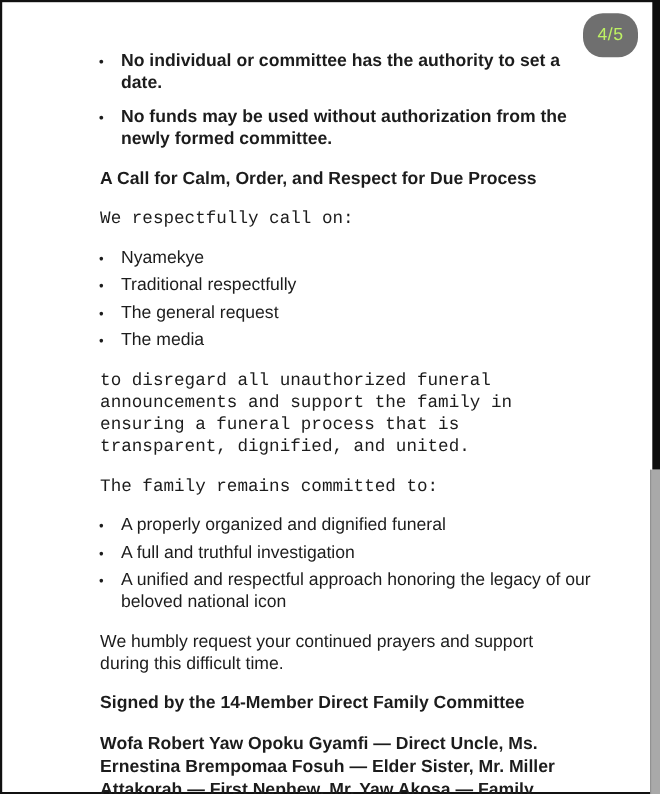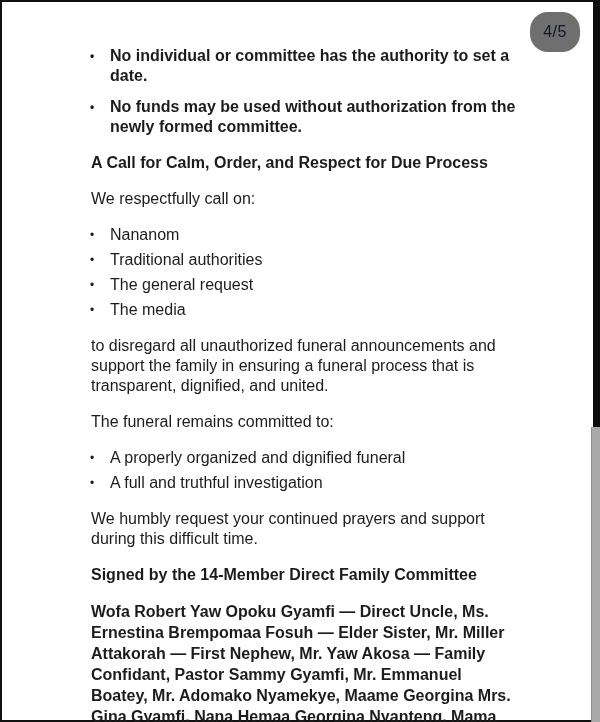--- a/index.html
+++ b/index.html
@@ -85,63 +85,64 @@
   }
   ul.rules li { margin-bottom: 11px; font-weight: bold; }
   ul.plain li { margin-bottom: 5px; }
 
   .b { font-weight: bold; }
 
   .section-heading { font-weight: bold; margin: 0; }
 
   
   .mt-heading   { margin-top: 22px; }
-  .mt-para      { margin-top: 7px; }
+  .mt-para      { margin-top: 7px; font-family: Liberation Mono, monospace; }
   .mt-list      { margin-top: 7px; }
   .mt-closing   { margin-top: 6px; }
   .mt-signed    { margin-top: 23px; }
   .mt-sign-body { margin-top: 8px; line-height: 21px; }
   .mt-written   { margin-top: 13px; line-height: 18px; }
 </style>
 </head>
 <body>
 
 <div class="edge-top"></div>
 <div class="edge-left"></div>
 <div class="edge-bottom"></div>
 <div class="scroll-track" style="background: rgb(13, 13, 13);"></div>
 <div class="scroll-thumb" style="background: rgb(169, 169, 169);"></div>
 
-<div class="page-badge" style="background: rgb(111, 111, 111); color: #0f172a;">4/5</div>
+<div class="page-badge" style="background: rgb(111, 111, 111); color: #bef264;">4/5</div>
 
 <div class="doc">
 
   <ul class="blist rules">
     <li>No individual or committee has the authority to set a date.</li>
     <li>No funds may be used without authorization from the newly formed committee.</li>
   </ul>
 
   <p class="section-heading mt-heading">A Call for Calm, Order, and Respect for Due Process</p>
 
   <p class="mt-para">We respectfully call on:</p>
 
   <ul class="blist plain mt-list">
-    <li>Nananom</li>
-    <li>Traditional authorities</li>
+    <li>Nyamekye</li>
+    <li>Traditional respectfully</li>
     <li>The general request</li>
     <li>The media</li>
   </ul>
 
   <p class="mt-para">to disregard all unauthorized funeral announcements and support the family in ensuring a funeral process that is transparent, dignified, and united.</p>
 
-  <p class="mt-para">The funeral remains committed to:</p>
+  <p class="mt-para">The family remains committed to:</p>
 
   <ul class="blist plain mt-list">
     <li>A properly organized and dignified funeral</li>
     <li>A full and truthful investigation</li>
+    <li>A unified and respectful approach honoring the legacy of our beloved national icon</li>
   </ul>
 
   <p class="mt-closing">We humbly request your continued prayers and support during this difficult time.</p>
 
   <p class="section-heading mt-signed">Signed by the 14-Member Direct Family Committee</p>
 
   <p class="b mt-sign-body">Wofa Robert Yaw Opoku Gyamfi — Direct Uncle, Ms. Ernestina Brempomaa Fosuh — Elder Sister, Mr. Miller Attakorah — First Nephew, Mr. Yaw Akosa — Family Confidant, Pastor Sammy Gyamfi, Mr. Emmanuel Boatey, Mr. Adomako Nyamekye, Maame Georgina Mrs. Gina Gyamfi, Nana Hemaa Georgina Nyanteng, Mama China, Nana Afia Kobi, Mama Konadu, Mama Esther</p>
 
 
 </div>

